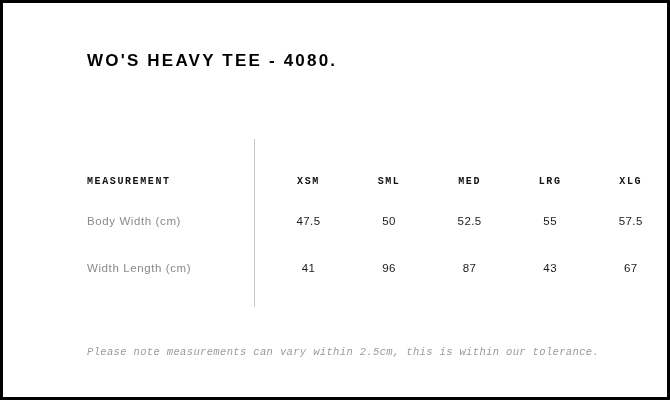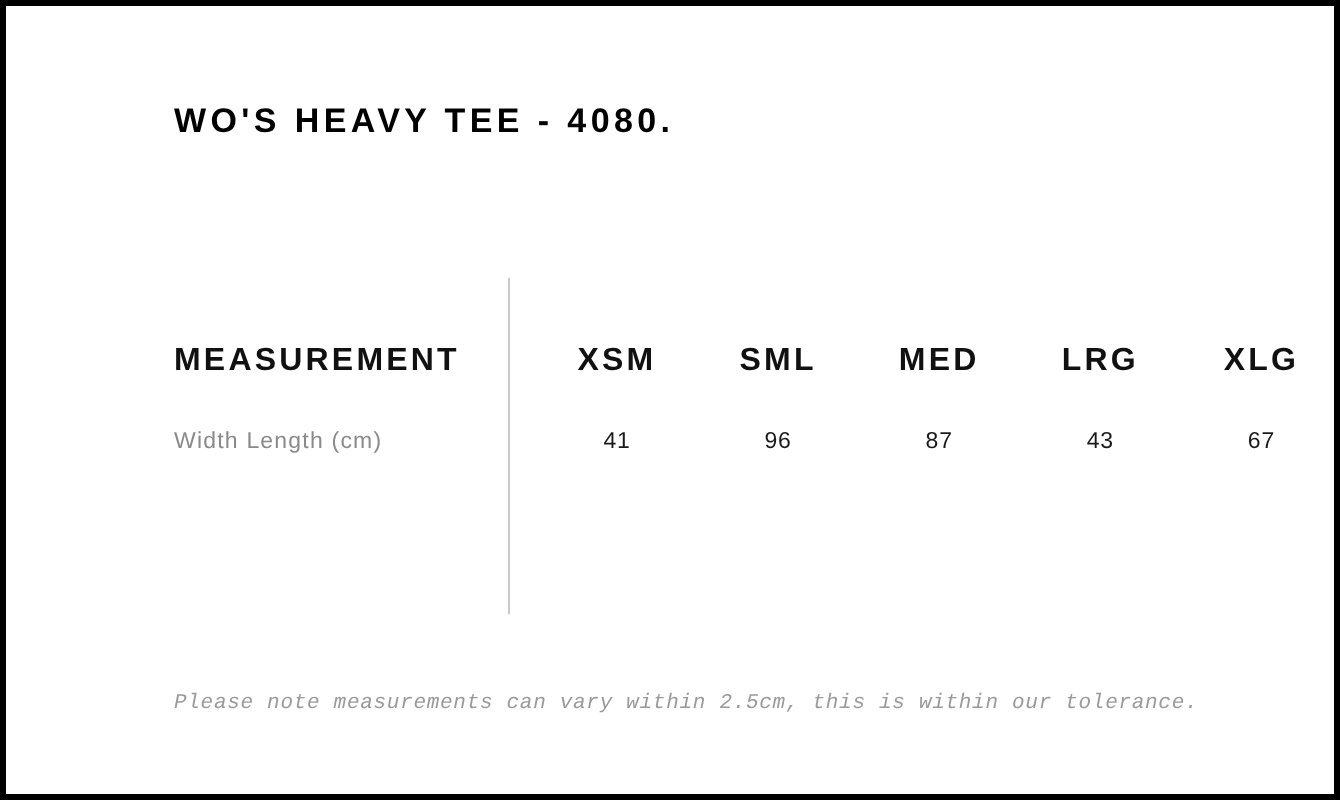--- a/index.html
+++ b/index.html
@@ -58,25 +58,26 @@
     padding: 0;
     margin: 0;
     border: none;
   }
   .col-measure { width: 180px; }
   .col-size { width: 80px; }
 
   thead th {
     height: 32px;
     vertical-align: middle;
-    font-size: 16px;
+    font-size: 10px;
     font-weight: bold;
     letter-spacing: 1.6px;
     color: #111111;
     text-align: center;
+    font-family: Liberation Mono, monospace;
   }
   thead th.head-measure {
     text-align: left;
     letter-spacing: 1.6px;
   }
   tbody td {
     height: 47px;
     vertical-align: middle;
     font-size: 11.5px;
     text-align: center;
@@ -125,20 +126,28 @@
           <th class="head-measure">MEASUREMENT</th>
           <th>XSM</th>
           <th>SML</th>
           <th>MED</th>
           <th>LRG</th>
           <th>XLG</th>
         </tr>
       </thead>
       <tbody>
         <tr>
+          <td class="row-label">Body Width (cm)</td>
+          <td>47.5</td>
+          <td>50</td>
+          <td>52.5</td>
+          <td>55</td>
+          <td>57.5</td>
+        </tr>
+        <tr>
           <td class="row-label">Width Length (cm)</td>
           <td>41</td>
           <td>96</td>
           <td>87</td>
           <td>43</td>
           <td>67</td>
         </tr>
       </tbody>
     </table>
 

